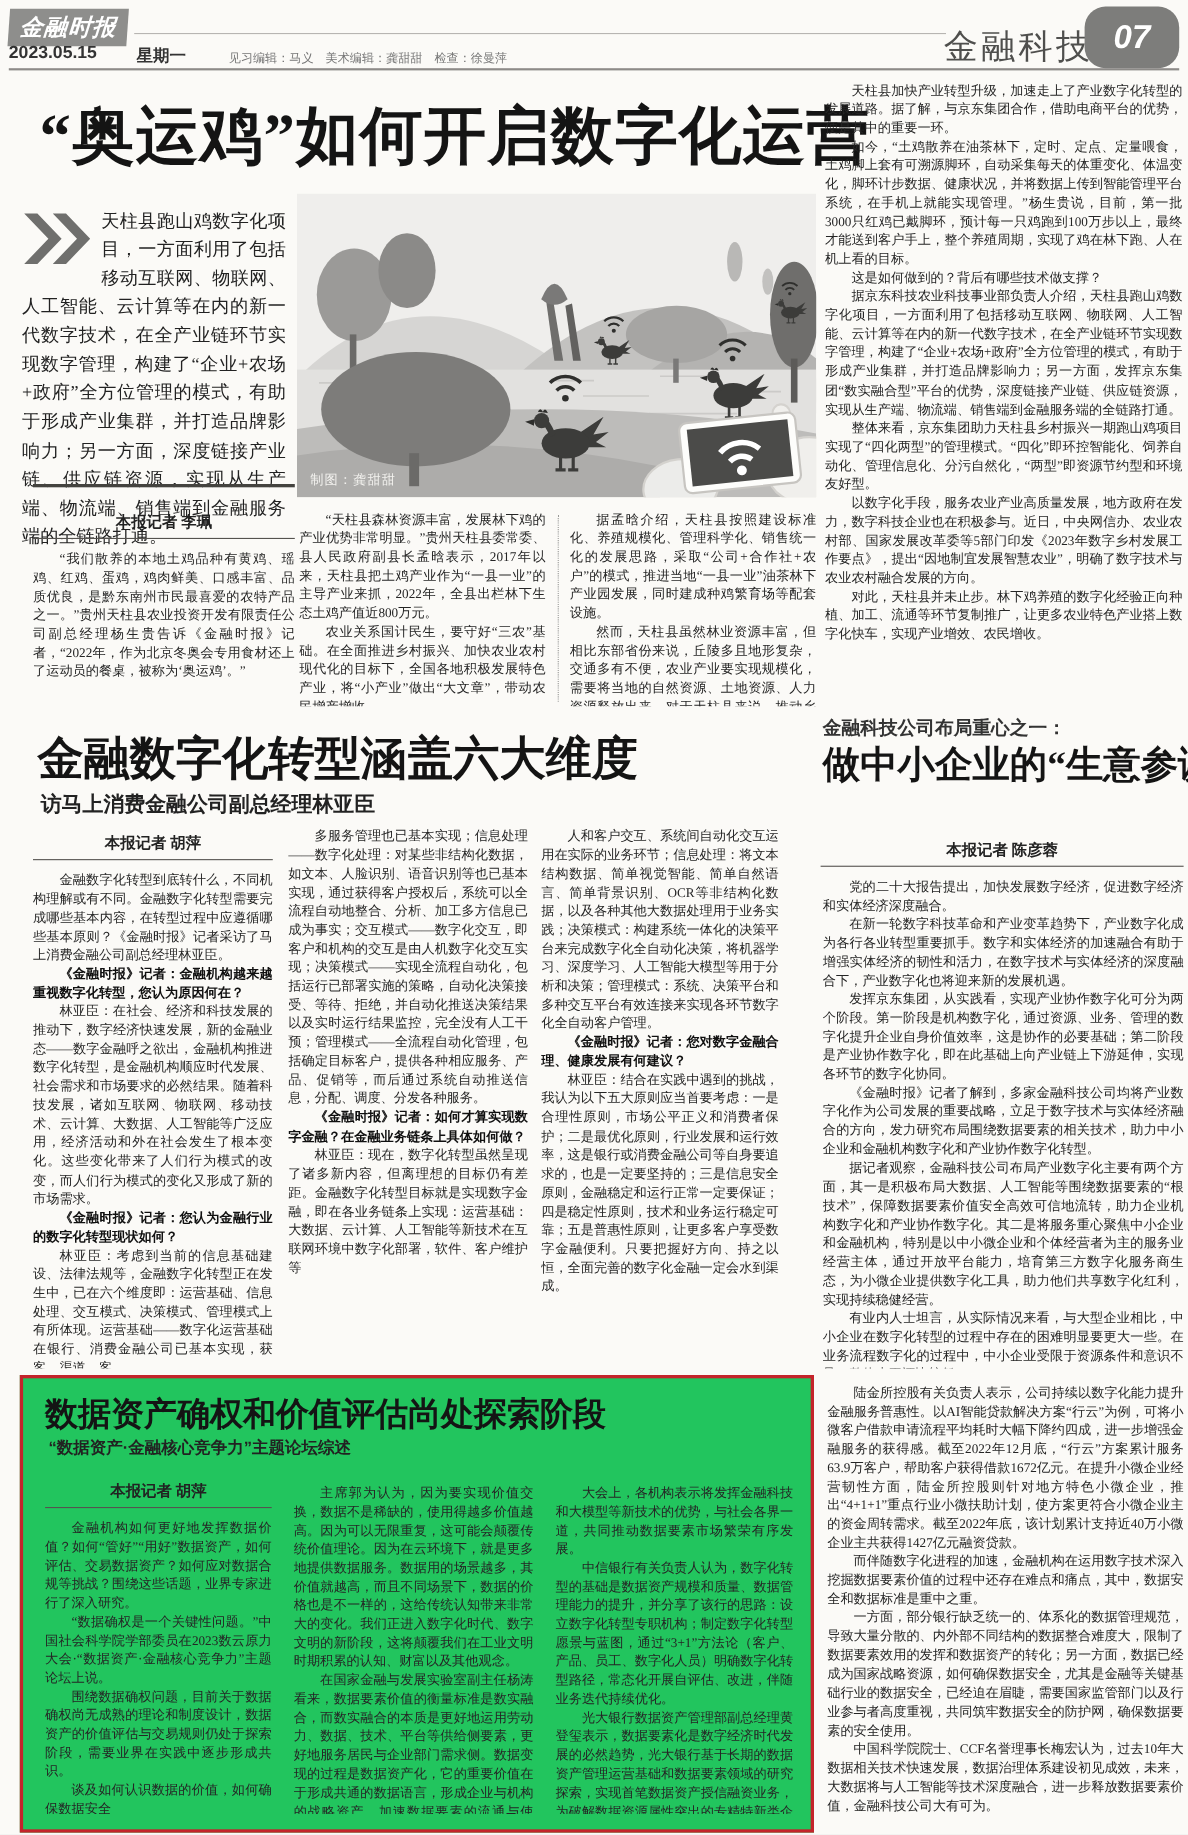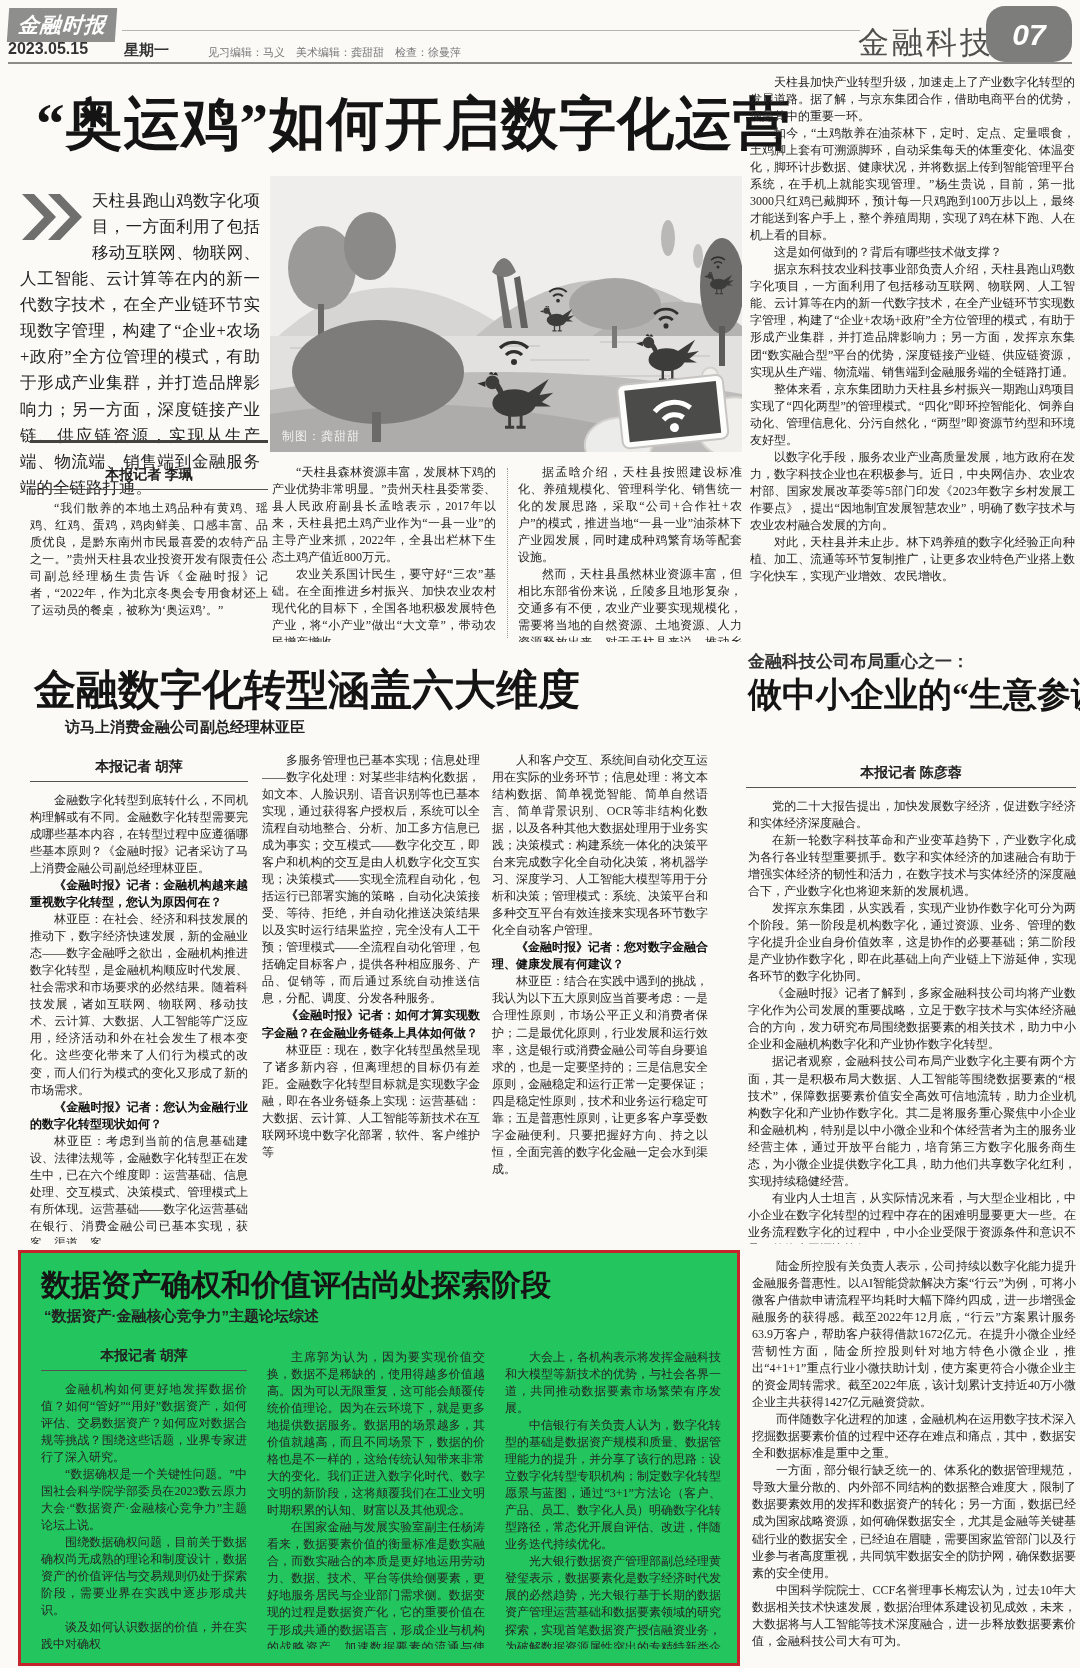--- a/index.html
+++ b/index.html
@@ -16,21 +16,21 @@
   .page-box{left:986px;top:6px;width:86px;height:56px;background:#7d7d7b;color:#fff;
     font-size:30px;font-weight:800;font-style:italic;text-align:center;line-height:58px;border-radius:19px;}
   .date{left:8px;top:40px;font-size:16px;font-weight:700;color:#333;}
   .weekday{left:124px;top:41px;font-size:15px;font-weight:700;color:#333;}
   .editors{left:208px;top:45px;font-size:11px;color:#777;}
   .hline-thick{left:8px;top:62px;width:1064px;height:2px;background:#8d8b88;}
   
   .h-serif{font-weight:900;color:#141414;white-space:nowrap;}
   .a1-headline{left:36px;top:86px;font-size:57px;letter-spacing:1px;}
   .a2-headline{left:34px;top:662px;font-size:42px;}
-  .a2-subtitle{left:37px;top:718px;font-size:15px;font-weight:700;color:#222;margin-left:28px;}
+  .a2-subtitle{left:37px;top:718px;font-size:19px;font-weight:700;color:#222;}
   .a3-kicker{left:748px;top:650px;font-size:17px;font-weight:700;color:#333;}
   .a3-headline{left:748px;top:672px;font-size:34px;}
   .a4-headline{left:20px;top:12px;font-size:30px;}
   .a4-subtitle{left:23px;top:54px;font-size:15px;font-weight:700;color:#222;}
   
   .a1-intro{left:20px;top:188px;width:240px;font-size:16.5px;line-height:1.58;
     text-align:justify;color:#222;}
   .a1-intro svg{float:left;margin:4px 10px 2px 0;}
   .a1-intro-rule{left:30px;top:440px;width:238px;height:3px;background:#44433f;}
   
@@ -218,21 +218,21 @@
     </div>
 
   <div class="abs red-box">
     <div class="abs a4-headline h-serif">数据资产确权和价值评估尚处探索阶段</div>
     <div class="abs a4-subtitle sans">“数据资产·金融核心竞争力”主题论坛综述</div>
     <div class="abs byline a4-byline">本报记者 胡萍</div>
     <div class="abs col a4-col1">
         <p>金融机构如何更好地发挥数据价值？如何“管好”“用好”数据资产，如何评估、交易数据资产？如何应对数据合规等挑战？围绕这些话题，业界专家进行了深入研究。</p>
         <p>“数据确权是一个关键性问题。”中国社会科学院学部委员在2023数云原力大会·“数据资产·金融核心竞争力”主题论坛上说。</p>
         <p>围绕数据确权问题，目前关于数据确权尚无成熟的理论和制度设计，数据资产的价值评估与交易规则仍处于探索阶段，需要业界在实践中逐步形成共识。</p>
-        <p>谈及如何认识数据的价值，并在实践中对确权</p>
+        <p>谈及如何认识数据的价值，如何确保数据安全</p>
       </div>
     <div class="abs col a4-col2">
         <p>主席郭为认为，因为要实现价值交换，数据不是稀缺的，使用得越多价值越高。因为可以无限重复，这可能会颠覆传统价值理论。因为在云环境下，就是更多地提供数据服务。数据用的场景越多，其价值就越高，而且不同场景下，数据的价格也是不一样的，这给传统认知带来非常大的变化。我们正进入数字化时代、数字文明的新阶段，这将颠覆我们在工业文明时期积累的认知、财富以及其他观念。</p>
         <p>在国家金融与发展实验室副主任杨涛看来，数据要素价值的衡量标准是数实融合，而数实融合的本质是更好地运用劳动力、数据、技术、平台等供给侧要素，更好地服务居民与企业部门需求侧。数据变现的过程是数据资产化，它的重要价值在于形成共通的数据语言，形成企业与机构的战略资产，加速数据要素的流通与使用。</p>
       </div>
     <div class="abs col a4-col3">
         <p>大会上，各机构表示将发挥金融科技和大模型等新技术的优势，与社会各界一道，共同推动数据要素市场繁荣有序发展。</p>
         <p>中信银行有关负责人认为，数字化转型的基础是数据资产规模和质量、数据管理能力的提升，并分享了该行的思路：设立数字化转型专职机构；制定数字化转型愿景与蓝图，通过“3+1”方法论（客户、产品、员工、数字化人员）明确数字化转型路径，常态化开展自评估、改进，伴随业务迭代持续优化。</p>
         <p>光大银行数据资产管理部副总经理黄登玺表示，数据要素化是数字经济时代发展的必然趋势，光大银行基于长期的数据资产管理运营基础和数据要素领域的研究探索，实现首笔数据资产授信融资业务，为破解数据资源属性突出的专精特新类企业融资难问题提出新的解决思路，并在实践中对确权、估值、入表、流通、治理和基础建设提出了思考和解决方案。</p>
       </div>

